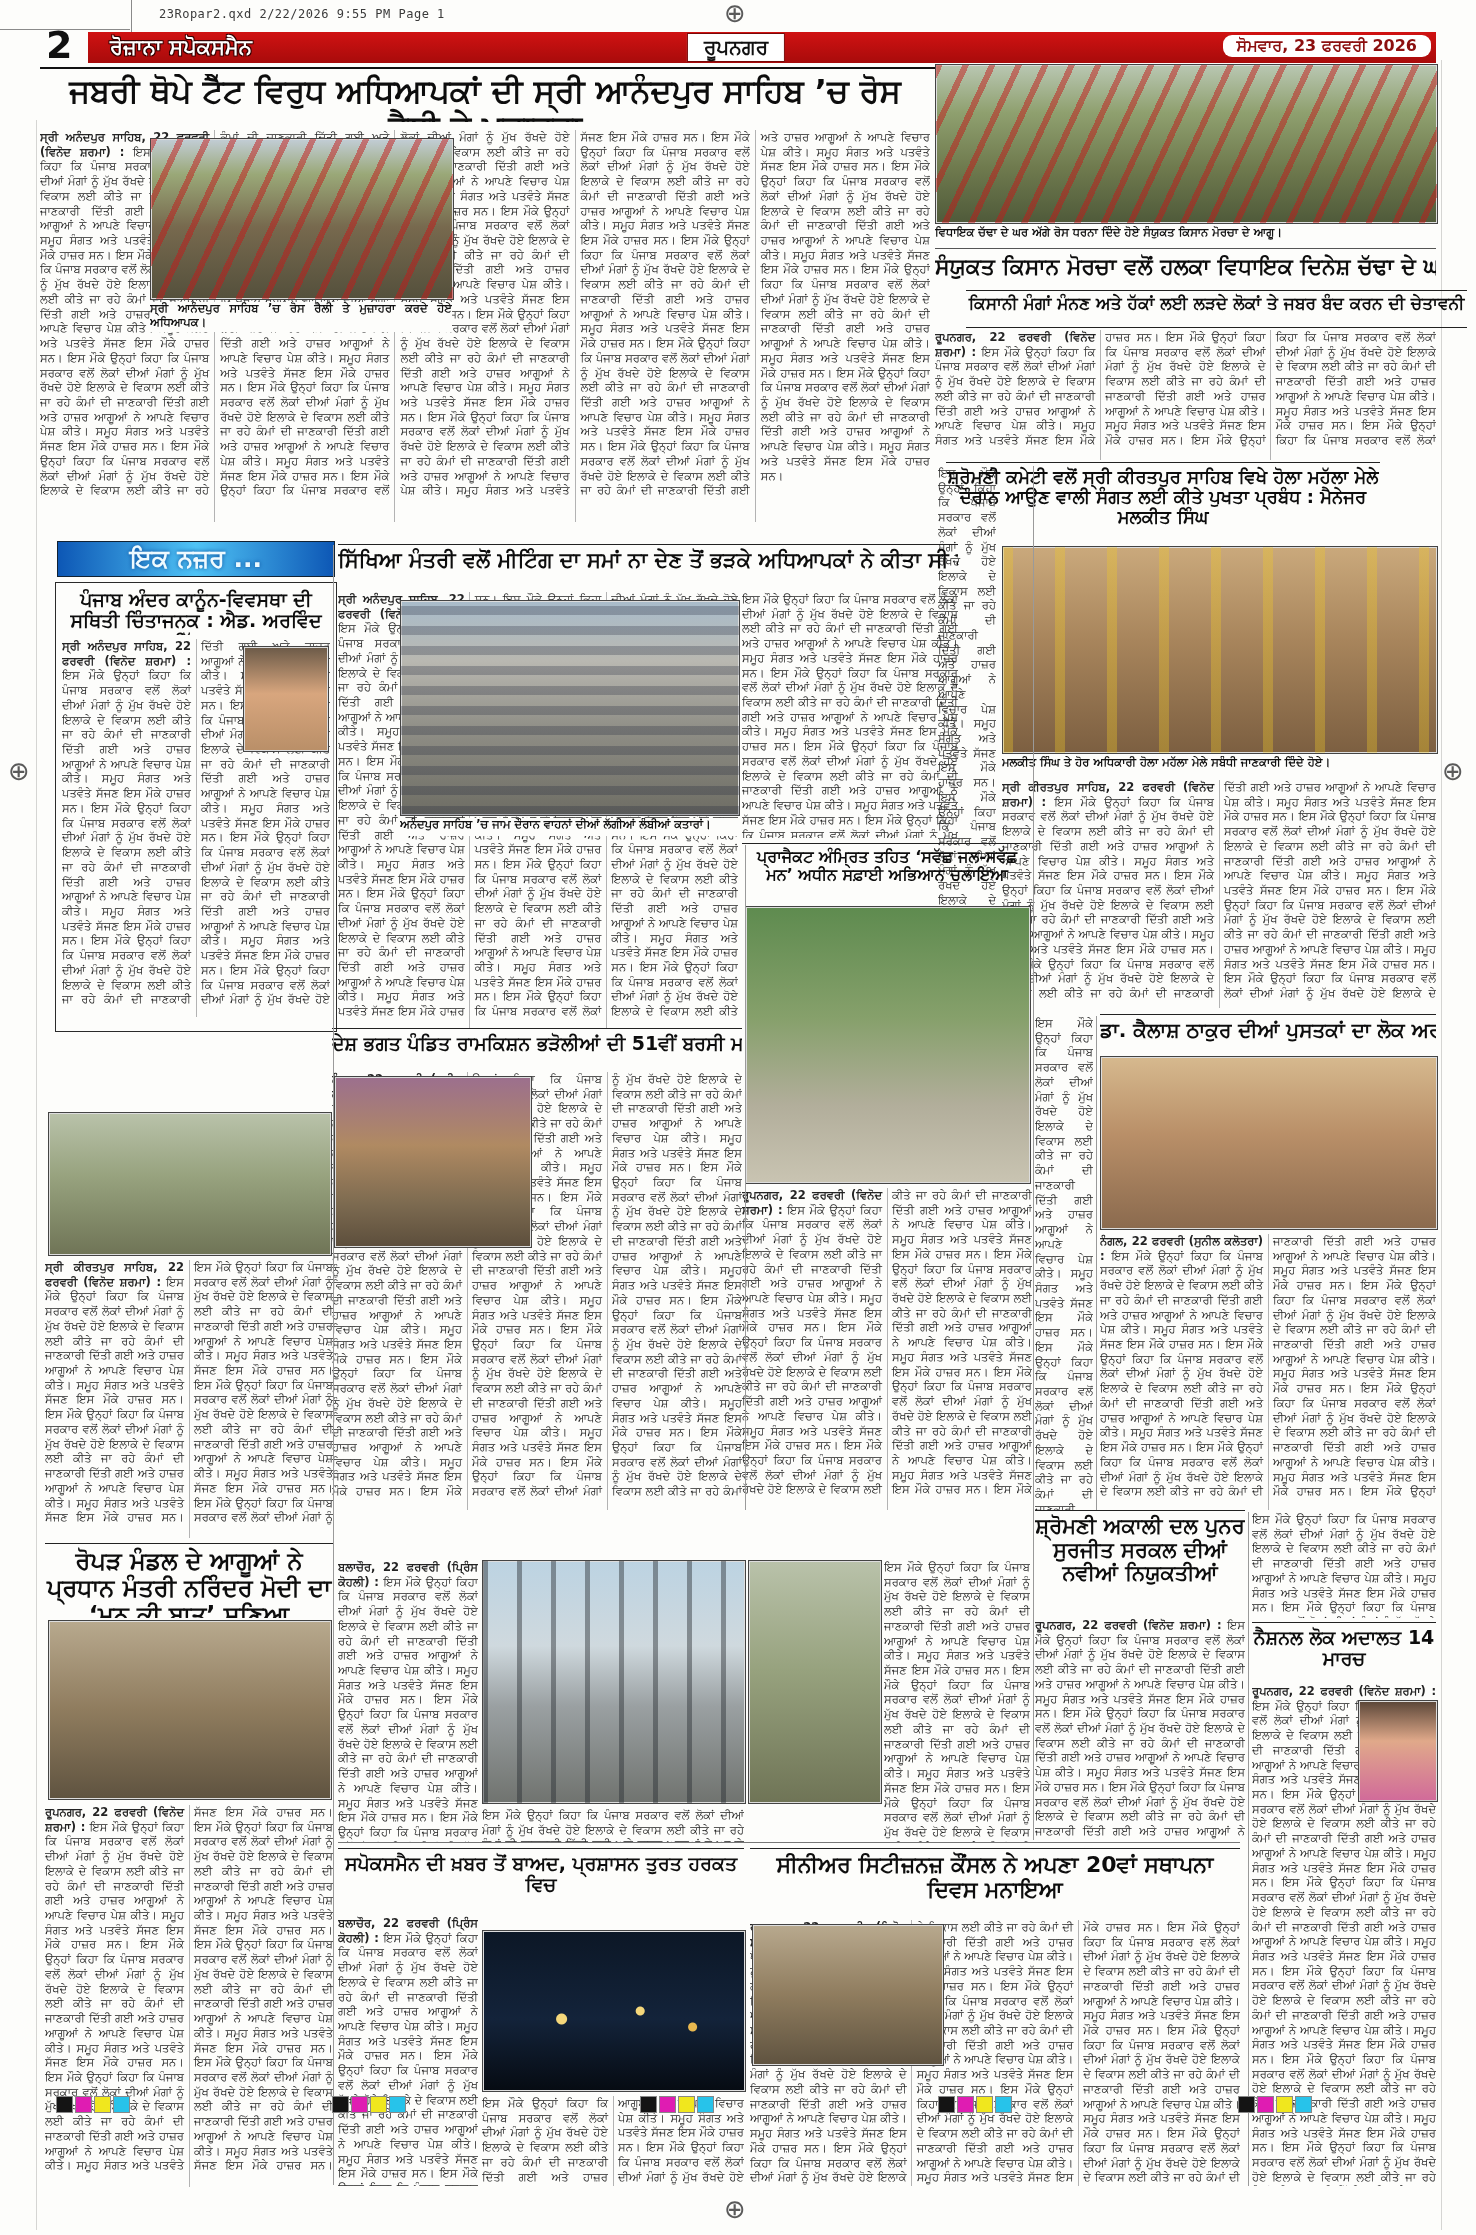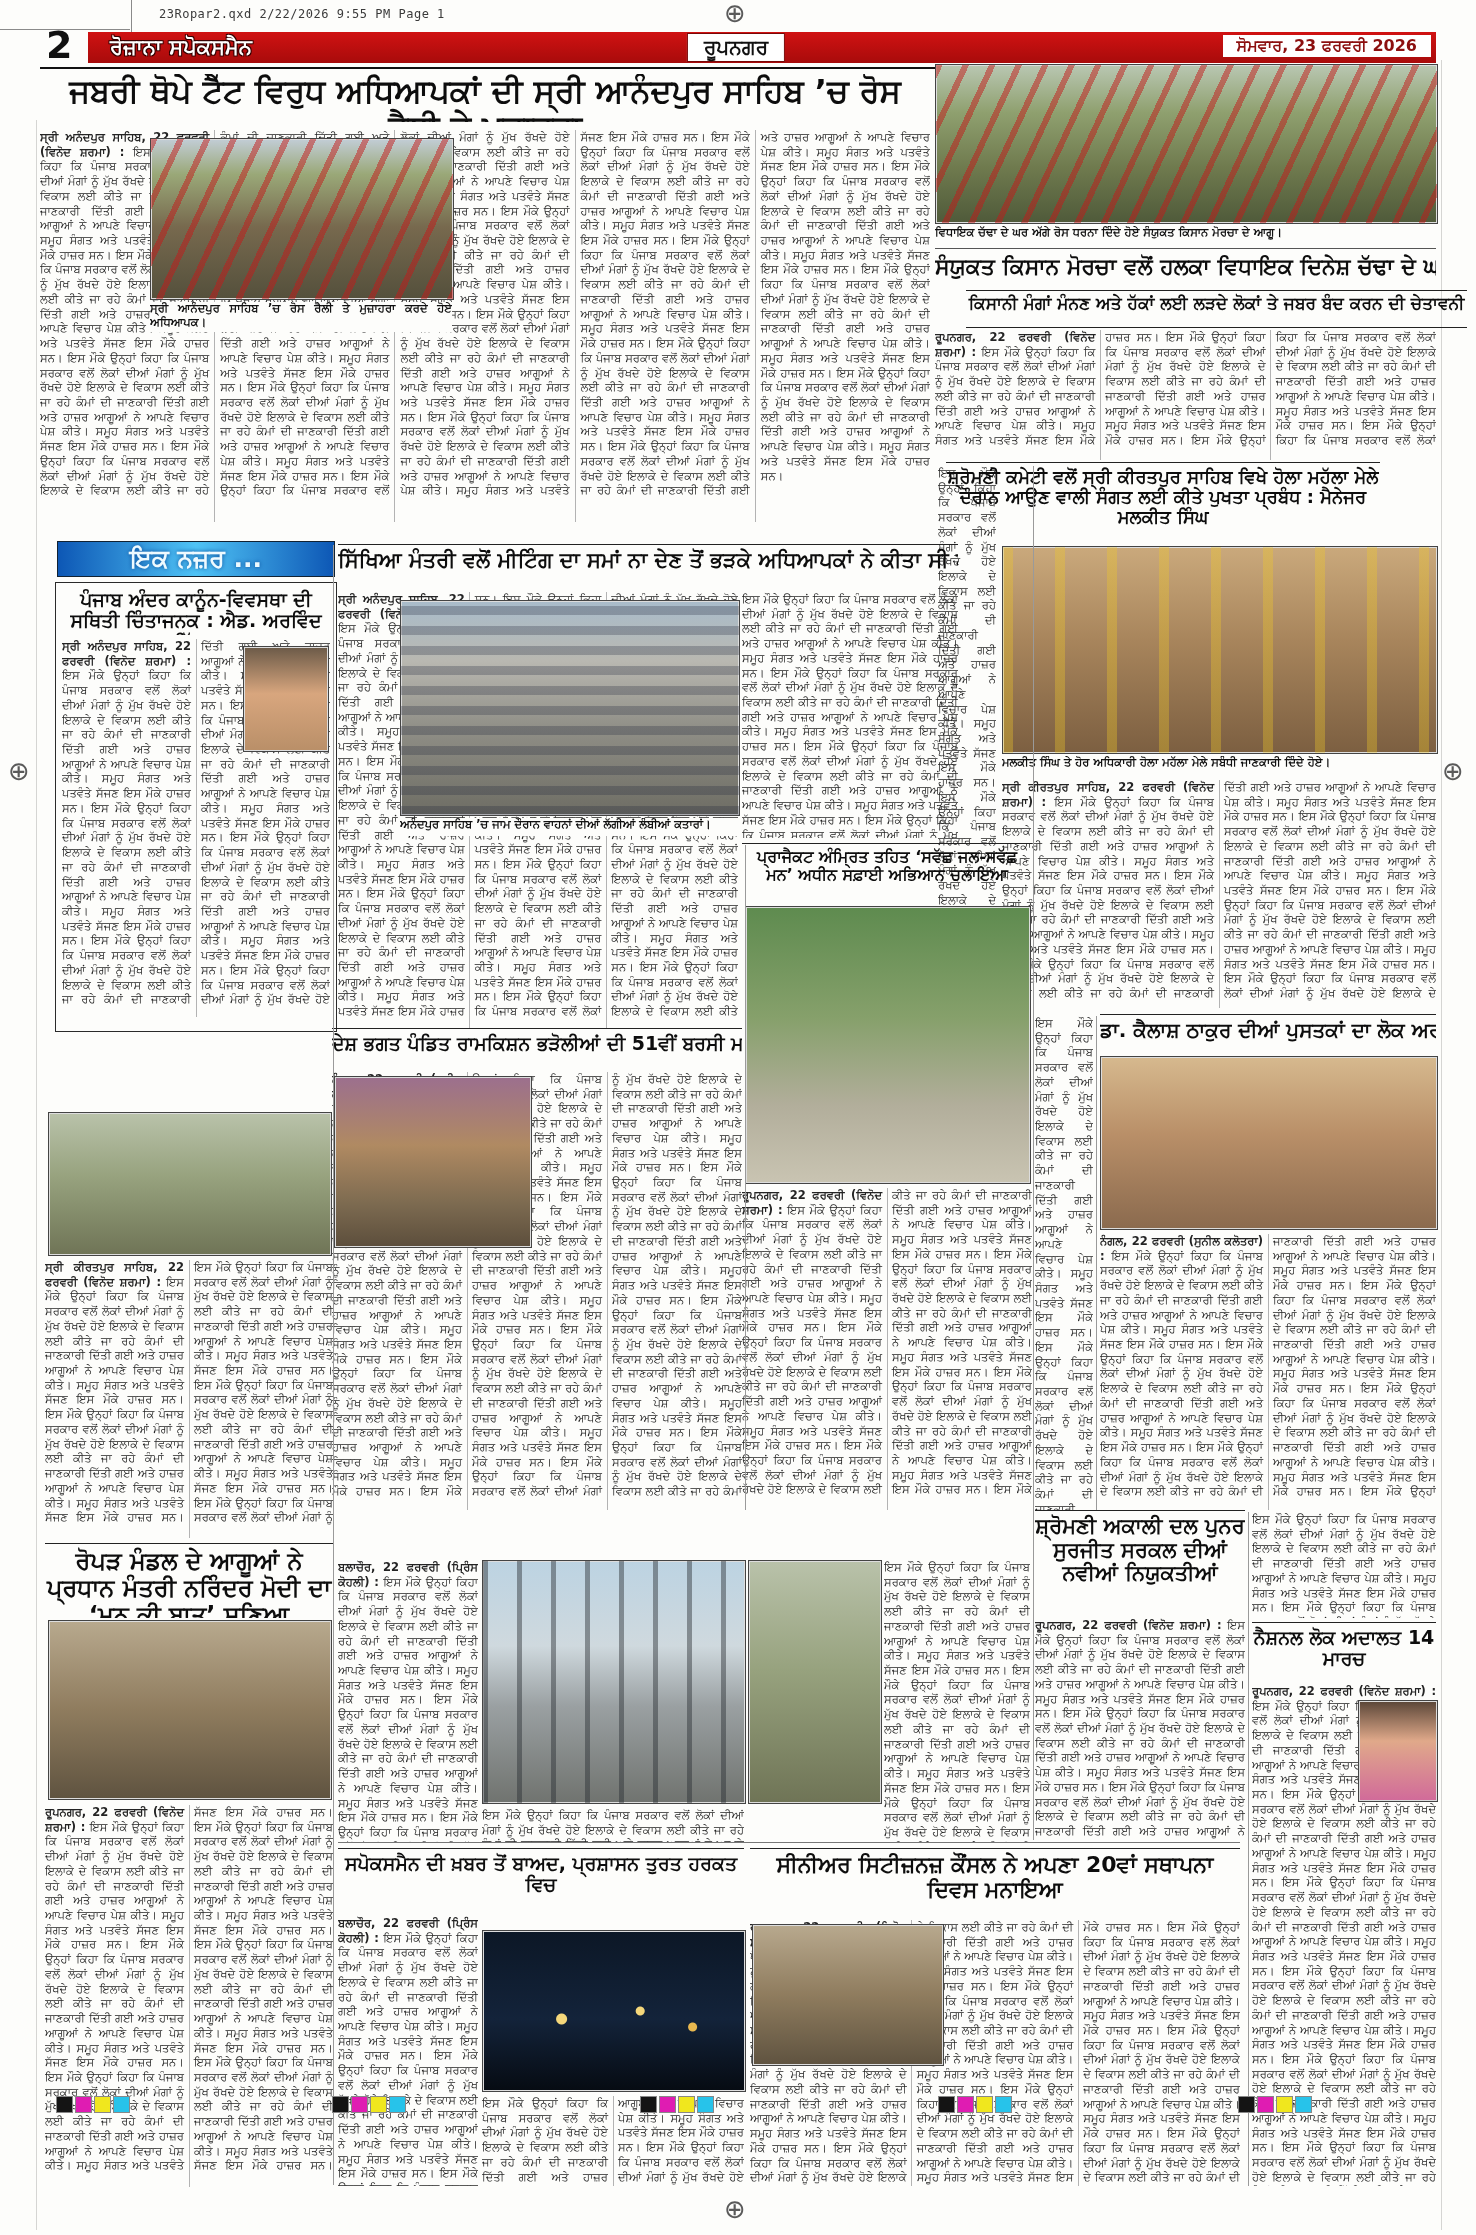--- a/index.html
+++ b/index.html
@@ -8,21 +8,21 @@
   .abs{position:absolute;}
   
   .printline{font-family:"DejaVu Sans Mono","Liberation Mono",monospace;font-size:12px;color:#3a3a3a;letter-spacing:.5px;margin-left:15px;}
   .pageno{font-size:38px;font-weight:bold;color:#111;line-height:1;}
   .redbar{background:linear-gradient(180deg,#d01212,#a80b0b);height:31px;}
   .papername{position:absolute;left:22px;top:3px;font-size:21px;font-weight:bold;color:#fff;
              text-shadow:1px 1px 0 #300,-1px -1px 0 #300,1px -1px 0 #300,-1px 1px 0 #300;white-space:nowrap;}
   .edition{position:absolute;left:648px;top:1px;transform:translateX(-50%);background:#fff;border:1px solid #7a0707;
            padding:1px 16px 2px;font-size:20px;font-weight:bold;color:#111;white-space:nowrap;}
   .dateline{position:absolute;right:5px;top:3px;background:#fff;color:#8c0f0f;font-weight:bold;font-size:16px;
-            padding:1px 14px 2px;white-space:nowrap;}
+            padding:1px 14px 2px;white-space:nowrap;border-radius:9px;}
   .hrule{background:#111;}
   .vline{background:#9a9a9a;width:1px;}
   
   .hl{font-weight:bold;color:#0d0d0d;text-align:center;line-height:1.12;overflow:hidden;}
   .nowrap{white-space:nowrap;}
   .rule-top{border-top:1.5px solid #222;padding-top:4px;}
   .body{font-size:11.5px;line-height:1.28;text-align:justify;color:#242424;overflow:hidden;}
   .byline{font-weight:bold;}
   .cols2{column-count:2;column-gap:10px;column-rule:1px solid #b3b3b3;}
   .cols3{column-count:3;column-gap:10px;column-rule:1px solid #b3b3b3;}

